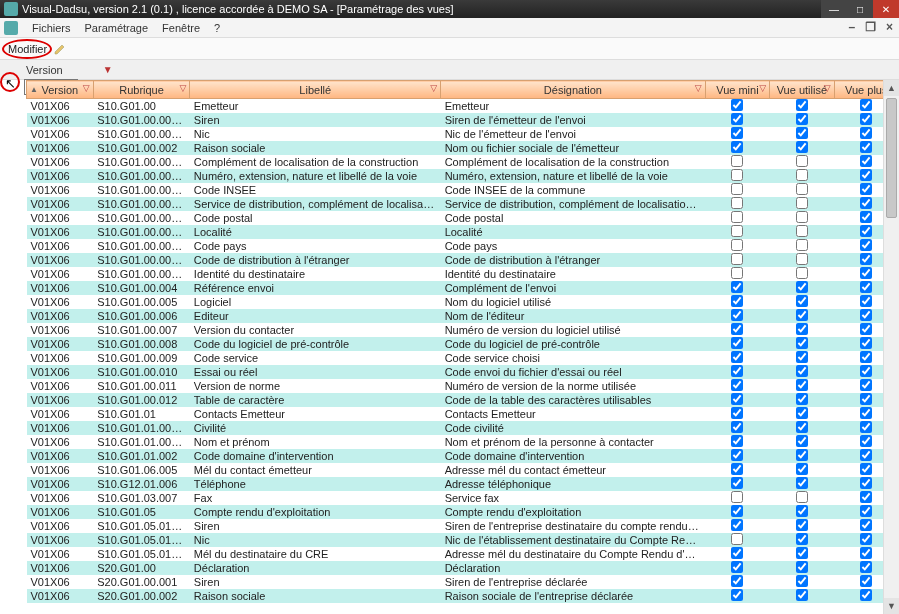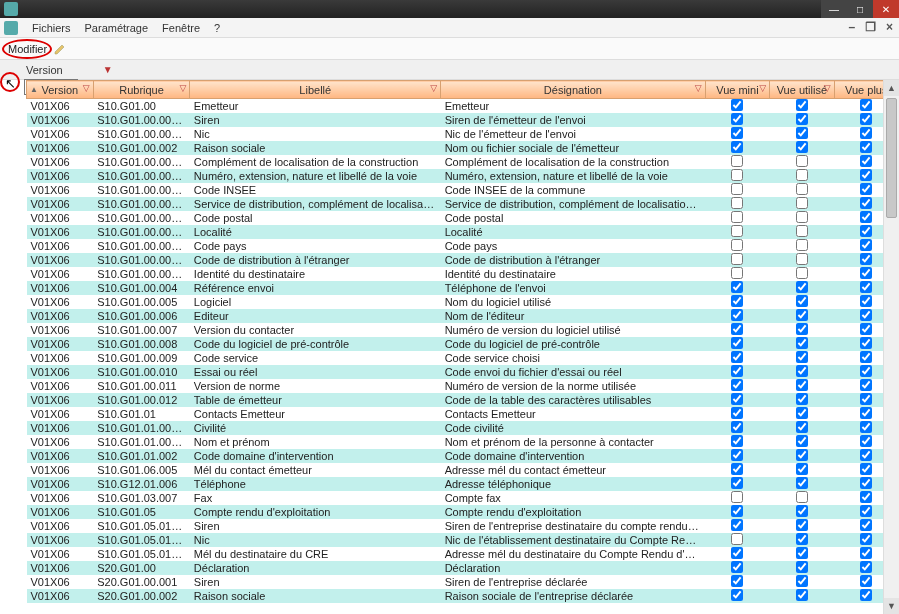--- a/index.html
+++ b/index.html
@@ -48,20 +48,21 @@
   .vscroll { position: absolute; right: 0; top: 0; bottom: 0; width: 16px; background: #f0f0f0; border-left: 1px solid #ddd; }
   .vscroll .up, .vscroll .down { height: 16px; display: flex; align-items: center; justify-content: center; color: #555; font-size: 9px; background: #e4e4e4; }
   .vscroll .down { position: absolute; bottom: 0; width: 100%; }
   .vscroll .thumb { position: absolute; left: 2px; right: 2px; top: 18px; height: 120px; background: #c8c8c8; border: 1px solid #aaa; border-radius: 2px; }
 </style>
 </head>
 <body>
 
 <div class="titlebar">
   <div class="icon"></div>
+  <div class="title">Visual-Dadsu, version 2.1 (0.1) , licence accordée à DEMO SA - [Paramétrage des vues]</div>
   <div class="winbtns">
     <div class="winbtn min">—</div>
     <div class="winbtn max">□</div>
     <div class="winbtn close">✕</div>
   </div>
 </div>
 
 <div class="menubar">
   <div class="icon"></div>
   <span class="mitem">Fichiers</span>
@@ -238,21 +239,21 @@
             <td>Identité du destinataire</td>
             <td>Identité du destinataire</td>
             <td style="text-align: center;"><input type="checkbox" class="chk" style=""></td>
             <td style="text-align: center;"><input type="checkbox" class="chk" style=""></td>
             <td style="text-align: center;"><input type="checkbox" class="chk" checked="" style=""></td>
           </tr>
           <tr class="tint">
             <td>V01X06</td>
             <td>S10.G01.00.004</td>
             <td>Référence envoi</td>
-            <td>Téléphone de l'envoi</td>
+            <td>Complément de l'envoi</td>
             <td style="text-align: center;"><input type="checkbox" class="chk" checked="" style=""></td>
             <td style="text-align: center;"><input type="checkbox" class="chk" checked="" style=""></td>
             <td style="text-align: center;"><input type="checkbox" class="chk" checked="" style=""></td>
           </tr>
           <tr class="plain">
             <td>V01X06</td>
             <td>S10.G01.00.005</td>
             <td>Logiciel</td>
             <td>Nom du logiciel utilisé</td>
             <td style="text-align: center;"><input type="checkbox" class="chk" checked="" style=""></td>
@@ -309,21 +310,21 @@
             <td>S10.G01.00.011</td>
             <td>Version de norme</td>
             <td>Numéro de version de la norme utilisée</td>
             <td style="text-align: center;"><input type="checkbox" class="chk" checked="" style=""></td>
             <td style="text-align: center;"><input type="checkbox" class="chk" checked="" style=""></td>
             <td style="text-align: center;"><input type="checkbox" class="chk" checked="" style=""></td>
           </tr>
           <tr class="tint">
             <td>V01X06</td>
             <td>S10.G01.00.012</td>
-            <td>Table de émetteur</td>
+            <td>Table de caractère</td>
             <td>Code de la table des caractères utilisables</td>
             <td style="text-align: center;"><input type="checkbox" class="chk" checked="" style=""></td>
             <td style="text-align: center;"><input type="checkbox" class="chk" checked="" style=""></td>
             <td style="text-align: center;"><input type="checkbox" class="chk" checked="" style=""></td>
           </tr>
           <tr class="plain">
             <td>V01X06</td>
             <td>S10.G01.01</td>
             <td>Contacts Emetteur</td>
             <td>Contacts Emetteur</td>
@@ -373,21 +374,21 @@
             <td>Téléphone</td>
             <td>Adresse téléphonique</td>
             <td style="text-align: center;"><input type="checkbox" class="chk" checked="" style=""></td>
             <td style="text-align: center;"><input type="checkbox" class="chk" checked="" style=""></td>
             <td style="text-align: center;"><input type="checkbox" class="chk" checked="" style=""></td>
           </tr>
           <tr class="plain">
             <td>V01X06</td>
             <td>S10.G01.03.007</td>
             <td>Fax</td>
-            <td>Compte fax</td>
+            <td>Service fax</td>
             <td style="text-align: center;"><input type="checkbox" class="chk" style=""></td>
             <td style="text-align: center;"><input type="checkbox" class="chk" style=""></td>
             <td style="text-align: center;"><input type="checkbox" class="chk" checked="" style=""></td>
           </tr>
           <tr class="tint">
             <td>V01X06</td>
             <td>S10.G01.05</td>
             <td>Compte rendu d'exploitation</td>
             <td>Compte rendu d'exploitation</td>
             <td style="text-align: center;"><input type="checkbox" class="chk" checked="" style=""></td>

